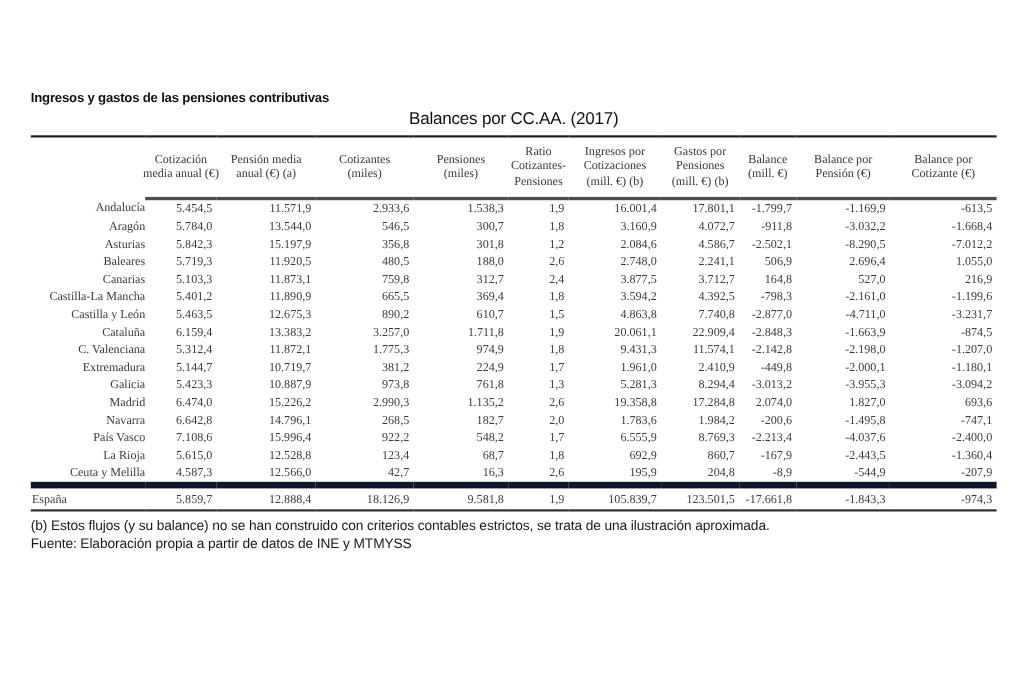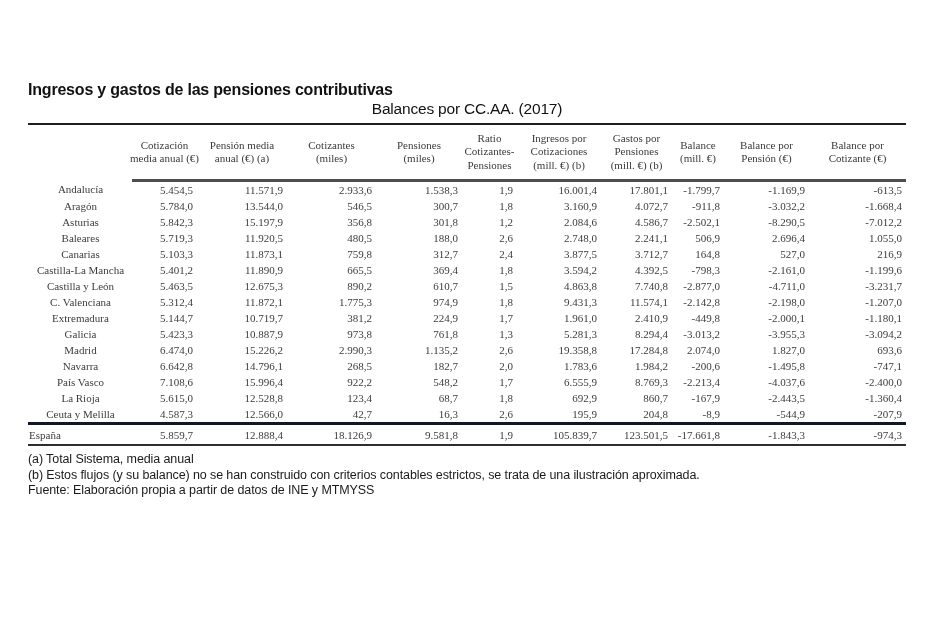--- a/index.html
+++ b/index.html
@@ -6,21 +6,21 @@
   .page{
     position:relative;
     width:928px;height:621px;
     background:#ffffff;
     font-family:"Liberation Sans",sans-serif;
     overflow:hidden;
   }
   .content{position:absolute;left:28px;top:80px;width:878px;}
   h1.title{
     margin:0;padding:0;
-    font-size:16px;line-height:19px;
+    font-size:12px;line-height:19px;
     font-weight:bold;color:#111111;
     letter-spacing:-0.2px;
   }
   .subtitle{
     margin:0;padding:0;
     font-size:15.5px;line-height:19px;
     font-weight:normal;color:#111111;
     letter-spacing:-0.2px;
     text-align:center;
   }
@@ -56,31 +56,31 @@
   .hline{white-space:nowrap;line-height:13.5px;text-align:center;}
   tbody td{
     font-size:11px;color:#3c3c3c;
     height:16px;
     padding:0 4px 0 0;
     text-align:right;
     white-space:nowrap;
     overflow:visible;
   }
   tbody td:first-child{
-    text-align:center;
+    text-align:right;
     padding:0 0 0 1px;
     margin-left:12px;
   }
   tfoot td{
     font-size:11px;color:#3c3c3c;
     height:19px;
     padding:0 4px 0 0;
     text-align:right;
     white-space:nowrap;
-    border-top:3px solid #0f172a;
+    border-top:6px solid #0f172a;
     border-bottom:2px solid #2e2e2e;
   }
   tfoot td:first-child{
     text-align:left;
     padding:0 0 0 1px;
   }
   .notes{
     margin-top:6px;
     font-size:12.5px;line-height:15.5px;
     color:#1a1a1a;
@@ -267,20 +267,33 @@
             <td>890,2</td>
             <td>610,7</td>
             <td>1,5</td>
             <td>4.863,8</td>
             <td>7.740,8</td>
             <td>-2.877,0</td>
             <td>-4.711,0</td>
             <td>-3.231,7</td>
           </tr>
           <tr>
+            <td>Cataluña</td>
+            <td>6.159,4</td>
+            <td>13.383,2</td>
+            <td>3.257,0</td>
+            <td>1.711,8</td>
+            <td>1,9</td>
+            <td>20.061,1</td>
+            <td>22.909,4</td>
+            <td>-2.848,3</td>
+            <td>-1.663,9</td>
+            <td>-874,5</td>
+          </tr>
+          <tr>
             <td>C. Valenciana</td>
             <td>5.312,4</td>
             <td>11.872,1</td>
             <td>1.775,3</td>
             <td>974,9</td>
             <td>1,8</td>
             <td>9.431,3</td>
             <td>11.574,1</td>
             <td>-2.142,8</td>
             <td>-2.198,0</td>
@@ -389,18 +402,17 @@
             <td>105.839,7</td>
             <td>123.501,5</td>
             <td>-17.661,8</td>
             <td>-1.843,3</td>
             <td>-974,3</td>
           </tr>
       </tfoot>
     </table>
 
     <div class="notes">
-      <div>(a)  Total Sistema, media anual</div>
       <div>(b) Estos flujos (y su balance) no se han construido con criterios contables estrictos, se trata de una ilustración aproximada.</div>
       <div>Fuente: Elaboración propia a partir de datos de INE y MTMYSS</div>
     </div>
   </div>
 </div>
 
 </body></html>

